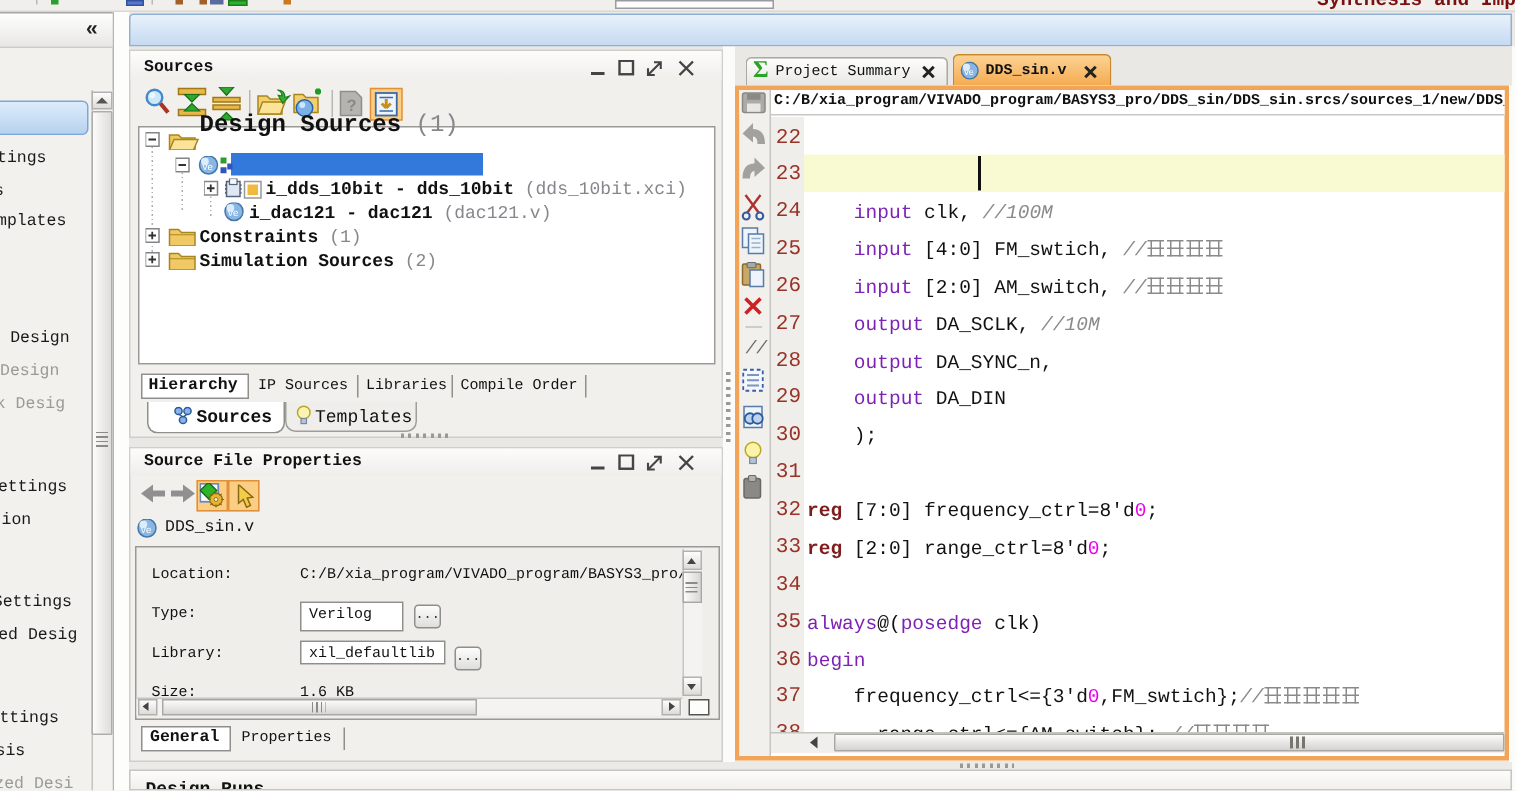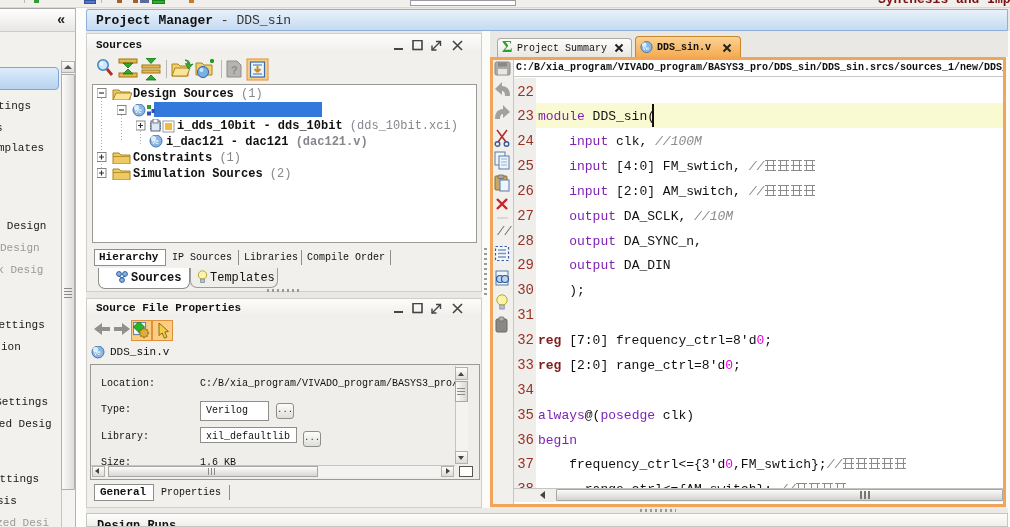--- a/index.html
+++ b/index.html
@@ -63,21 +63,20 @@
 <div class="frag" style="left:1px;top:341px">ion</div>
 <div class="frag" style="left:-18px;top:396px">n Settings</div>
 <div class="frag" style="left:-21px;top:418px">rated Desig</div>
 <div class="frag" style="left:-7px;top:473px">ettings</div>
 <div class="frag" style="left:-3px;top:495px">sis</div>
 <div class="frag gray" style="left:-17px;top:517px">sized Desi</div>
 
 <div class="abs" style="left:77px;top:318px;width:3px;height:40px;background:repeating-linear-gradient(#aaa9a5 0 2px,transparent 2px 5px) 0 0/2px 100%"></div>
 
 <div class="abs" style="left:86px;top:9px;width:922px;height:22px;background:linear-gradient(#e8f1fb,#c5daf1);border:1px solid #8fb0d6;border-radius:3px 0 0 0"></div>
-<div class="abs" style="left:96px;top:13px;font-size:13px;font-weight:bold;color:#111">Project Manager <span style="font-weight:normal;color:#333">- DDS_sin</span></div>
 
 <div class="abs" style="left:86px;top:31px;width:922px;height:496px;background:#e9e8e5"></div>
 
 <div class="abs" style="left:76px;top:8px;width:10px;height:519px;background:#fdfdfc"></div>
 <div class="abs" style="left:482px;top:31px;width:8px;height:496px;background:#fbfbfa"></div>
 <div class="abs" style="left:1006px;top:31px;width:4px;height:496px;background:#fbfbfa"></div>
 
 <div class="abs" style="left:86px;top:33px;width:396px;height:259px;background:#f1f0ed;border:1px solid #cfcecb"></div>
 
 <div class="abs" style="left:87px;top:34px;width:394px;height:20px;background:linear-gradient(#fcfcfb,#efeeeb)"></div>
@@ -151,21 +150,21 @@
 <div class="abs" style="left:140px;top:131px;width:1px;height:14px;background:repeating-linear-gradient(#b0afab 0 1px,transparent 1px 3px)"></div>
 
 <svg class="abs" style="left:97px;top:87px" width="36" height="13" viewBox="0 0 36 13">
   <rect x="0" y="1.5" width="9" height="9" fill="#fff" stroke="#848488"></rect>
       <path d="M2 6 h5" stroke="#333" stroke-width="1.2"></path>
   <g transform="translate(16,0)">
         <path d="M0 3 h6 l2 2 h9 v8 h-17 z" fill="#f0c964" stroke="#a8861e"></path>
         <path d="M0 13 L3 6 h16 l-3 7 z" fill="#fbe398" stroke="#a8861e"></path>
       </g>
 </svg>
-<div class="abs" style="left:133px;top:87px;font-size:12px;font-weight:bold">Design Sources <span style="color:#87868d;font-weight:normal">(1)</span></div>
+<div class="abs" style="left:133px;top:74px;font-size:16px;font-weight:bold">Design Sources <span style="color:#87868d;font-weight:normal">(1)</span></div>
 
 <div class="abs" style="left:154px;top:102px;width:168px;height:15px;background:#3379dc"></div>
 <svg class="abs" style="left:117px;top:104px" width="38" height="13" viewBox="0 0 38 13">
   <rect x="0" y="1.5" width="9" height="9" fill="#fff" stroke="#848488"></rect>
       <path d="M2 6 h5" stroke="#333" stroke-width="1.2"></path>
   <circle cx="22" cy="6" r="6" fill="#8ab6e4" stroke="#4477aa"></circle>
       <circle cx="19.6" cy="3.6" r="2.6" fill="#dcecfa"></circle>
   <text x="18" y="9" font-size="6.5" fill="#fff" font-family="Liberation Sans">ve</text>
   <rect x="30" y="1" width="4" height="4" fill="#2d9e2d"></rect>
       <rect x="34.5" y="5" width="4" height="4" fill="#3355bb"></rect>
@@ -183,21 +182,21 @@
   <rect x="27" y="2" width="11" height="11" fill="#fff" stroke="#9a9995"></rect>
       <rect x="29" y="4" width="7" height="7" fill="#f2b93c"></rect>
 </svg>
 <div class="abs" style="left:177px;top:119px;font-size:12px;font-weight:bold">i_dds_10bit - dds_10bit <span style="color:#87868d;font-weight:normal">(dds_10bit.xci)</span></div>
 
 <svg class="abs" style="left:149px;top:135px" width="14" height="13" viewBox="0 0 14 13">
   <circle cx="7" cy="6" r="6" fill="#8ab6e4" stroke="#4477aa"></circle>
       <circle cx="4.6" cy="3.6" r="2.6" fill="#dcecfa"></circle>
   <text x="3" y="9" font-size="6.5" fill="#fff" font-family="Liberation Sans">ve</text>
 </svg>
-<div class="abs" style="left:166px;top:135px;font-size:12px;font-weight:bold">i_dac121 - dac121 <span style="color:#87868d;font-weight:bold">(dac121.v)</span></div>
+<div class="abs" style="left:166px;top:135px;font-size:12px;font-weight:bold">i_dac121 - dac121 <span style="color:#87868d;font-weight:normal">(dac121.v)</span></div>
 
 <svg class="abs" style="left:97px;top:151px" width="36" height="13" viewBox="0 0 36 13">
   <rect x="0" y="1.5" width="9" height="9" fill="#fff" stroke="#848488"></rect>
       <path d="M2 6 h5 M4.5 3.5 v5" stroke="#333" stroke-width="1.2"></path>
   <g transform="translate(16,0)">
         <path d="M0 2 h6 l2 2 h9 v9 h-17 z" fill="#f0c964" stroke="#a8861e"></path>
         <path d="M0 5.5 h17" stroke="#a8861e" stroke-width="0.8"></path>
       </g>
 </svg>
 <div class="abs" style="left:133px;top:151px;font-size:12px;font-weight:bold">Constraints <span style="color:#87868d;font-weight:normal">(1)</span></div>
@@ -420,21 +419,20 @@
 <div class="lnum" style="left:514px;top:278px">30</div>
 <div class="lnum" style="left:514px;top:303px">31</div>
 <div class="lnum" style="left:514px;top:328px">32</div>
 <div class="lnum" style="left:514px;top:353px">33</div>
 <div class="lnum" style="left:514px;top:378px">34</div>
 <div class="lnum" style="left:514px;top:403px">35</div>
 <div class="lnum" style="left:514px;top:428px">36</div>
 <div class="lnum" style="left:514px;top:452px">37</div>
 <div class="lnum clip" style="left:514px;top:477px;height:11px">38</div>
 
-<div class="codeline" style="top:104px"><span class="kw">module</span> DDS_sin(</div>
 <div class="codeline" style="top:129px">    <span class="kw">input</span> clk, <span class="cm">//100M</span></div>
 <div class="codeline" style="top:154px">    <span class="kw">input</span> [4:0] FM_swtich, <span class="cm">//<span class="cj"></span><span class="cj"></span><span class="cj"></span><span class="cj"></span></span></div>
 <div class="codeline" style="top:179px">    <span class="kw">input</span> [2:0] AM_switch, <span class="cm">//<span class="cj"></span><span class="cj"></span><span class="cj"></span><span class="cj"></span></span></div>
 <div class="codeline" style="top:204px">    <span class="kw">output</span> DA_SCLK, <span class="cm">//10M</span></div>
 <div class="codeline" style="top:229px">    <span class="kw">output</span> DA_SYNC_n,</div>
 <div class="codeline" style="top:253px">    <span class="kw">output</span> DA_DIN</div>
 <div class="codeline" style="top:278px">    );</div>
 <div class="codeline" style="top:328px"><span class="rg">reg</span> [7:0] frequency_ctrl=8'd<span class="mg">0</span>;</div>
 <div class="codeline" style="top:353px"><span class="rg">reg</span> [2:0] range_ctrl=8'd<span class="mg">0</span>;</div>
 <div class="codeline" style="top:403px"><span class="kw">always</span>@(<span class="kw">posedge</span> clk)</div>

